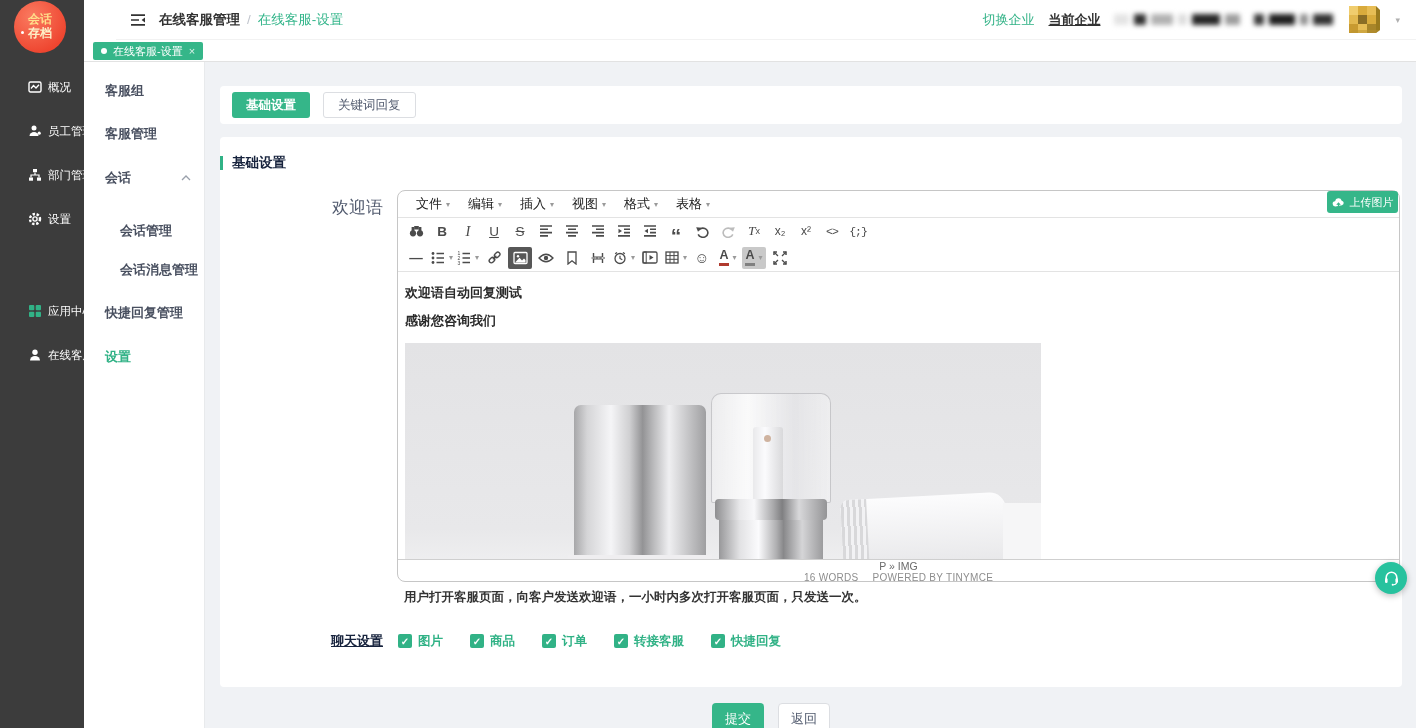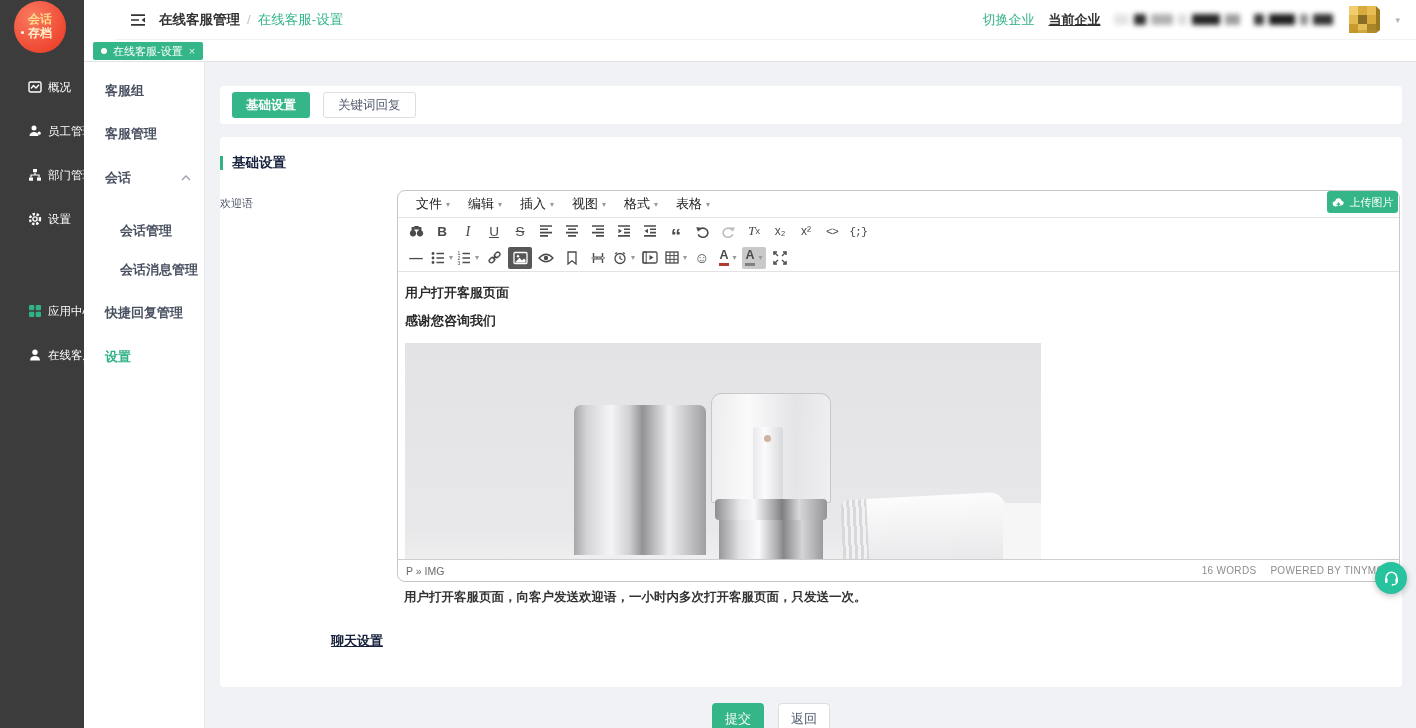--- a/index.html
+++ b/index.html
@@ -51,21 +51,21 @@
   .card2 { left:15px; top:75px; width:1182px; height:550px; }
 
   .page-tabs { display:flex; gap:13px; padding:6px 0 0 12px; }
   .ptab { height:26px; padding:0 14px; font-size:12.5px; display:flex; align-items:center; border-radius:3px; cursor:pointer; }
   .ptab.on { background:#35b689; color:#fff; font-weight:bold; }
   .ptab.off { background:#fff; border:1px solid #dcdee2; color:#515a6e; }
 
   .sec { position:absolute; left:0; top:17px; display:flex; align-items:center; font-size:13.5px; font-weight:bold; color:#17233d; }
   .sec::before { content:""; width:3px; height:14px; background:#31b286; margin-right:9px; }
 
-  .form-label { position:absolute; left:0; top:59px; width:163px; text-align:left; font-size:11px; color:#515a6e; }
+  .form-label { position:absolute; left:0; top:59px; width:163px; text-align:right; font-size:17px; color:#515a6e; }
 
   
   .editor { position:absolute; left:177px; top:53px; width:1003px; height:392px; border:1px solid #c6c6c6; background:#fff; border-radius:8px; }
   .menubar { height:26px; display:flex; align-items:center; padding-left:9px; }
   .menu-item { font-size:13px; color:#222; padding:0 9px; cursor:pointer; display:flex; align-items:center; }
   .menu-item::after { content:"▾"; font-size:8px; color:#9a9a9a; margin-left:4px; }
   .tbar { height:27px; display:flex; align-items:center; padding-left:5px; }
   .tbar.first { border-top:1px solid #e3e3e3; }
   .tbtn { min-width:24px; height:22px; margin:0 1px; display:flex; align-items:center; justify-content:center;
           color:#4b4b4b; font-size:13.5px; border-radius:2px; cursor:pointer; }
@@ -103,21 +103,21 @@
   .p-collar { position:absolute; left:310px; top:156px; width:112px; height:21px; border-radius:4px;
             background:linear-gradient(90deg,#8e8e90,#e8e8ea 22%,#f8f8fa 35%,#a9a9ab 52%,#7f7f81 60%,#d8d8da 75%,#949496); }
   .p-body { position:absolute; left:314px; top:177px; width:104px; height:49px;
             background:linear-gradient(90deg,#98989a,#e2e2e4 20%,#fbfbfd 38%,#b0b0b2 55%,#88888a 62%,#d5d5d7 80%,#9b9b9d); }
   .tube   { position:absolute; left:437px; top:153px; width:165px; height:76px; border-radius:8px 16px 10px 12px;
             transform:rotate(-3deg); background:linear-gradient(#fcfcfd,#e6e6e8); }
   .tube::before { content:""; position:absolute; left:0; top:0; bottom:0; width:26px; border-radius:8px 0 0 10px;
             background:repeating-linear-gradient(90deg,#d8d8da 0 3px,#f2f2f4 3px 6px); }
   .box-right { position:absolute; left:598px; top:160px; width:38px; height:66px; background:#f6f6f7; }
 
-  .statusbar { height:22px; border-top:1px solid #cfcfcf; display:flex; align-items:center; justify-content:space-between; padding:0 8px; }
+  .statusbar { height:22px; border-top:1px solid #cfcfcf; display:flex; align-items:center; justify-content:space-between; padding:0 8px;flex-direction:column; }
   .status-path { font-size:10.5px; color:#6a6a6a; }
   .status-right { display:flex; gap:14px; font-size:10px; color:#8d8d8d; letter-spacing:.3px; }
 
   .upload-btn { position:absolute; left:1107px; top:54px; width:71px; height:22px; background:#35b689; border-radius:3px;
                 color:#fff; font-size:11px; display:flex; align-items:center; justify-content:center; gap:5px; cursor:pointer; z-index:5; }
 
   .helper { position:absolute; left:184px; top:452px; font-size:12.5px; font-weight:bold; color:#333; }
 
   .chat-row { position:absolute; left:0; top:495px; width:100%; display:flex; align-items:center; }
   .chat-label { width:163px; text-align:right; font-size:13px; font-weight:bold; color:#17233d;text-decoration:underline; }
@@ -433,21 +433,21 @@
           </span>
         <span class="tbtn">
             <svg width="14" height="14" viewBox="0 0 14 14">
               <path d="M1 4 V1 H4 M10 1 H13 V4 M13 10 V13 H10 M4 13 H1 V10" fill="none" stroke="#4b4b4b" stroke-width="1.5"></path>
               <path d="M1 1 L5 5 M13 1 L9 5 M13 13 L9 9 M1 13 L5 9" stroke="#4b4b4b" stroke-width="1.3"></path>
             </svg>
           </span>
       </div>
 
       <div class="edit-area">
-        <p>用户打开客服页面</p>
+        <p>欢迎语自动回复测试</p>
         <p>感谢您咨询我们</p>
         <div class="pimg">
           <div class="b-cap"></div>
           <div class="b-body"></div>
           <div class="p-cap"></div>
           <div class="p-pump"></div>
           <div class="p-collar"></div>
           <div class="p-body"></div>
           <div class="tube"></div>
           <div class="box-right"></div>
@@ -460,20 +460,42 @@
           <span>16 WORDS</span>
           <span>POWERED BY TINYMCE</span>
         </span>
       </div>
     </div>
 
     <div class="helper">用户打开客服页面，向客户发送欢迎语，一小时内多次打开客服页面，只发送一次。</div>
 
     <div class="chat-row">
       <span class="chat-label">聊天设置</span>
+      <div class="chat-opts">
+        <label class="opt">
+            <span class="cb"></span>
+            <span>图片</span>
+          </label>
+        <label class="opt">
+            <span class="cb"></span>
+            <span>商品</span>
+          </label>
+        <label class="opt">
+            <span class="cb"></span>
+            <span>订单</span>
+          </label>
+        <label class="opt">
+            <span class="cb"></span>
+            <span>转接客服</span>
+          </label>
+        <label class="opt">
+            <span class="cb"></span>
+            <span>快捷回复</span>
+          </label>
+      </div>
     </div>
   </div>
 
   <button class="btn btn-submit">提交</button>
   <button class="btn btn-back">返回</button>
 </div>
 
 <div class="float-btn">
   <svg width="17" height="16" viewBox="0 0 17 16">
       <path d="M3.2 9 V7.5 a5.3 5.3 0 0 1 10.6 0 V9" fill="none" stroke="#fff" stroke-width="1.6"></path>

